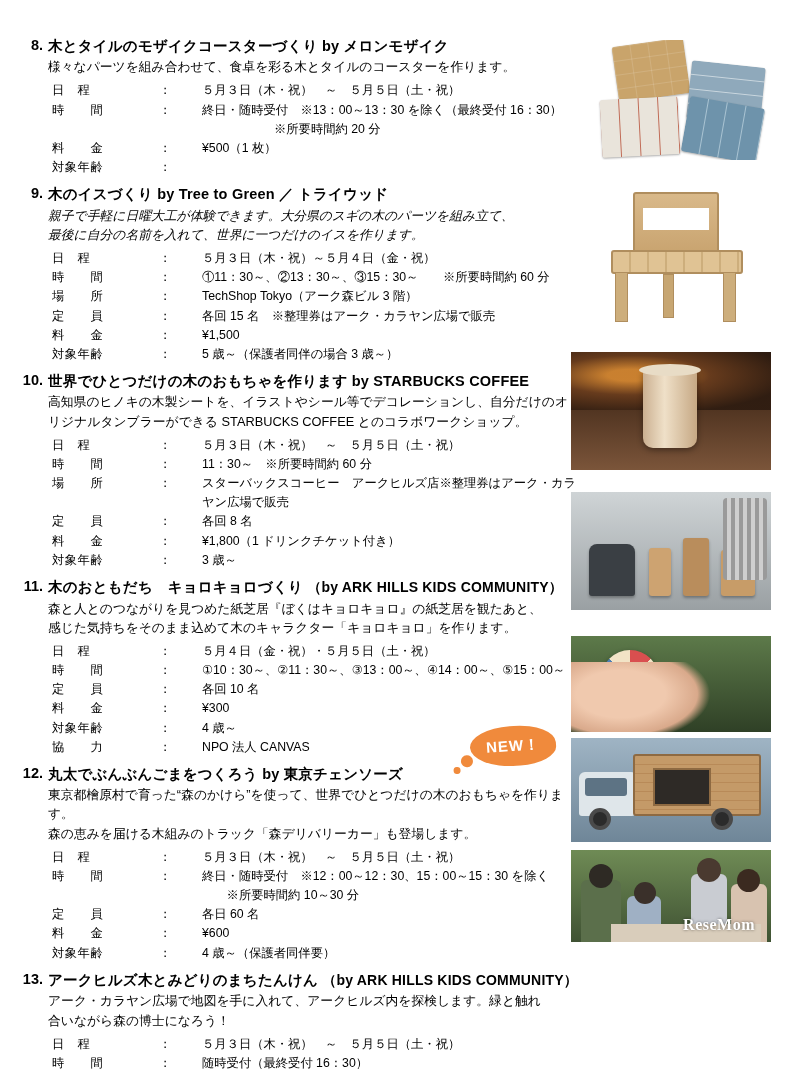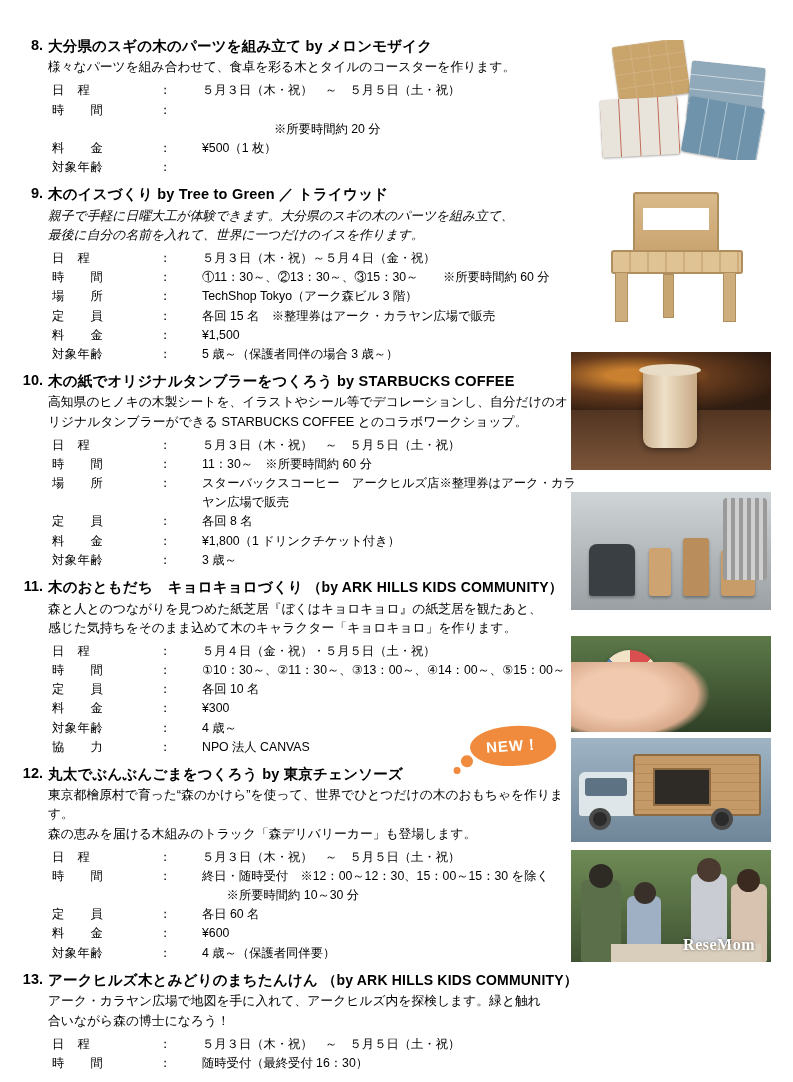--- a/index.html
+++ b/index.html
@@ -246,21 +246,21 @@
     background: linear-gradient(180deg,#9fb4c4,#6f8698);
     position: relative; overflow:hidden;
   }
   .truck-cab{position:absolute;left:8px;top:34px;width:56px;height:44px;background:#dfe6ea;border-radius:6px 4px 3px 3px;}
   .truck-cab::after{content:"";position:absolute;left:6px;top:6px;width:42px;height:18px;background:#5d7384;border-radius:3px;}
   .truck-box{position:absolute;left:62px;top:16px;width:128px;height:62px;background:repeating-linear-gradient(#c49a68 0 8px,#b88a58 8px 9px);border:2px solid #8e6a42;border-radius:3px;}
   .truck-box::after{content:"";position:absolute;left:18px;top:12px;width:54px;height:34px;background:#2e2a26;border:2px solid #8e6a42;}
   .wheel{position:absolute;bottom:12px;width:22px;height:22px;border-radius:50%;background:#2b2b2b;border:4px solid #4a4a4a;}
   .w1{left:18px;} .w2{left:140px;}
   .ph-kids {
-    height: 112px;
+    height: 92px;
     background: linear-gradient(180deg,#6f8b55,#3f5233);
     position: relative; overflow:hidden;
   }
   .kid{position:absolute;border-radius:6px 6px 2px 2px;}
   .kidA{left:10px;top:30px;width:40px;height:82px;background:#5b6f4b;}
   .kidA::after{content:"";position:absolute;left:8px;top:-16px;width:24px;height:24px;border-radius:50%;background:#2e2a24;}
   .kidB{left:56px;top:46px;width:34px;height:66px;background:#9fb0c4;}
   .kidB::after{content:"";position:absolute;left:7px;top:-14px;width:22px;height:22px;border-radius:50%;background:#3a302a;}
   .kidC{left:120px;top:24px;width:36px;height:88px;background:#c9ccd2;}
   .kidC::after{content:"";position:absolute;left:6px;top:-16px;width:24px;height:24px;border-radius:50%;background:#4a3a30;}
@@ -273,35 +273,36 @@
 
 <div class="page">
 
   <div style="width:560px;">
 
     <div class="entry">
       <div class="entry-head">
         <div class="num">8.</div>
         <div class="head-text">
           <div class="title">
-            <span>大分県のスギの木のパーツを組み立て</span>
+            <span>木とタイルのモザイクコースターづくり</span>
             <span class="by">by メロンモザイク</span>
           </div>
           <div class="desc">様々なパーツを組み合わせて、食卓を彩る木とタイルのコースターを作ります。</div>
         </div>
       </div>
       <div class="rows">
         <div class="row">
           <div class="row-label">日　程</div>
           <div class="row-colon">：</div>
           <div class="row-value">５月３日（木・祝）　～　５月５日（土・祝）</div>
         </div>
         <div class="row">
           <div class="row-label">時　　間</div>
           <div class="row-colon">：</div>
+          <div class="row-value">終日・随時受付　※13：00～13：30 を除く（最終受付 16：30）</div>
         </div>
         <div class="row">
           <div class="row-label"></div>
           <div class="row-colon"></div>
           <div class="row-value" style="padding-left:72px;">※所要時間約 20 分</div>
         </div>
         <div class="row">
           <div class="row-label">料　　金</div>
           <div class="row-colon">：</div>
           <div class="row-value">¥500（1 枚）</div>
@@ -357,21 +358,21 @@
           <div class="row-value">5 歳～（保護者同伴の場合 3 歳～）</div>
         </div>
       </div>
     </div>
 
     <div class="entry">
       <div class="entry-head">
         <div class="num">10.</div>
         <div class="head-text">
           <div class="title">
-            <span>木の紙でオリジナルタンブラーをつくろう</span>
+            <span>世界でひとつだけの木のおもちゃを作ります</span>
             <span class="by">by STARBUCKS COFFEE</span>
           </div>
           <div class="desc" style="white-space:pre-line;">高知県のヒノキの木製シートを、イラストやシール等でデコレーションし、自分だけのオ
 リジナルタンブラーができる STARBUCKS COFFEE とのコラボワークショップ。</div>
         </div>
       </div>
       <div class="rows">
         <div class="row">
           <div class="row-label">日　程</div>
           <div class="row-colon">：</div>

